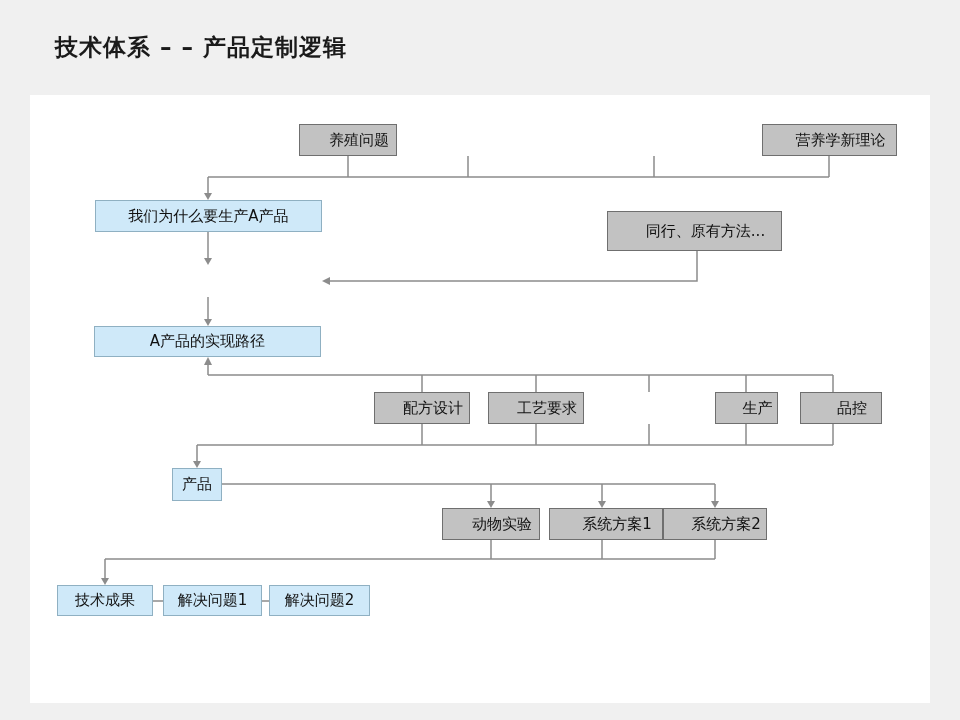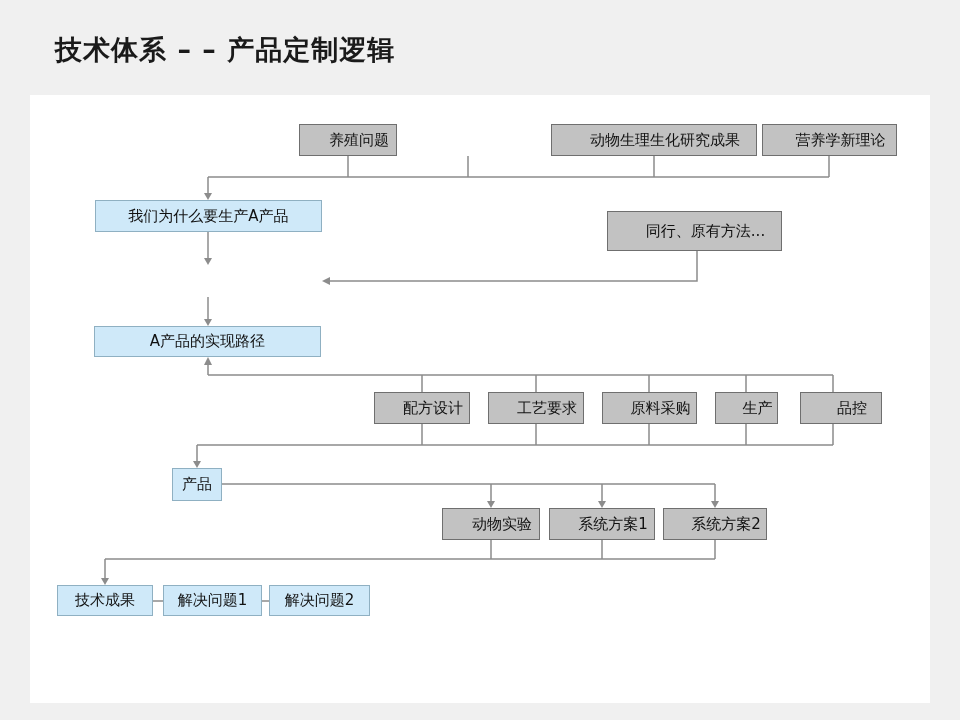--- a/index.html
+++ b/index.html
@@ -11,21 +11,21 @@
   *{margin:0;padding:0;box-sizing:border-box;}
   html,body{width:960px;height:720px;}
   body{
     background:var(--background);
     font-family:"DejaVu Sans","Liberation Sans",sans-serif;
     position:relative;overflow:hidden;
   }
   .page{position:absolute;left:0;top:0;width:960px;height:720px;}
   .slide-title{
     position:absolute;left:55px;top:32px;
-    font-size:27px;font-weight:bold;color:var(--title-color);
+    font-size:23px;font-weight:bold;color:var(--title-color);
     letter-spacing:1px;white-space:nowrap;
   }
   .slide{
     position:absolute;left:30px;top:95px;width:900px;height:608px;
     background:var(--slide-background);
   }
   .connectors{position:absolute;left:0;top:0;width:960px;height:720px;pointer-events:none;}
   .connectors path{fill:none;stroke:var(--connector);stroke-width:1.5;}
   .connectors polygon{fill:var(--connector);stroke:none;}
   .node{
@@ -88,37 +88,35 @@
       <path d="M491 540 V559 M602 540 V559 M715 540 V559 M715 559 H105 M105 559 V579"></path>
       <polygon points="101,578 109,578 105,585"></polygon>
     </g>
 
     <g>
       <path d="M153 601 H163 M262 601 H269"></path>
     </g>
   </svg>
 
   <div class="node node-gray" style="left:299px;top:124px;width:98px;height:32px">养殖问题</div>
-  <div class="node node-gray" style="left:551px;top:124px;width:206px;height:32px">动物生理生化研究成果</div>
   <div class="node node-gray" style="left:762px;top:124px;width:135px;height:32px">营养学新理论</div>
 
   <div class="node node-gray" style="left:607px;top:211px;width:175px;height:40px">同行、原有方法...</div>
 
   <div class="node node-blue" style="left:95px;top:200px;width:227px;height:32px">我们为什么要生产A产品</div>
   <div class="node node-blue" style="left:94px;top:326px;width:227px;height:31px">A产品的实现路径</div>
 
   <div class="node node-gray" style="left:374px;top:392px;width:96px;height:32px">配方设计</div>
   <div class="node node-gray" style="left:488px;top:392px;width:96px;height:32px">工艺要求</div>
-  <div class="node node-gray" style="left:602px;top:392px;width:95px;height:32px">原料采购</div>
   <div class="node node-gray" style="left:715px;top:392px;width:63px;height:32px">生产</div>
   <div class="node node-gray" style="left:800px;top:392px;width:82px;height:32px">品控</div>
 
   <div class="node node-blue" style="left:172px;top:468px;width:50px;height:33px">产品</div>
 
   <div class="node node-gray" style="left:442px;top:508px;width:98px;height:32px">动物实验</div>
-  <div class="node node-gray" style="left:549px;top:508px;width:106px;height:32px">系统方案1</div>
+  <div class="node node-gray" style="left:549px;top:508px;width:114px;height:32px">系统方案1</div>
   <div class="node node-gray" style="left:663px;top:508px;width:104px;height:32px">系统方案2</div>
 
   <div class="node node-blue" style="left:57px;top:585px;width:96px;height:31px">技术成果</div>
   <div class="node node-blue" style="left:163px;top:585px;width:99px;height:31px">解决问题1</div>
   <div class="node node-blue" style="left:269px;top:585px;width:101px;height:31px">解决问题2</div>
 
 </div>
 
 </body></html>

